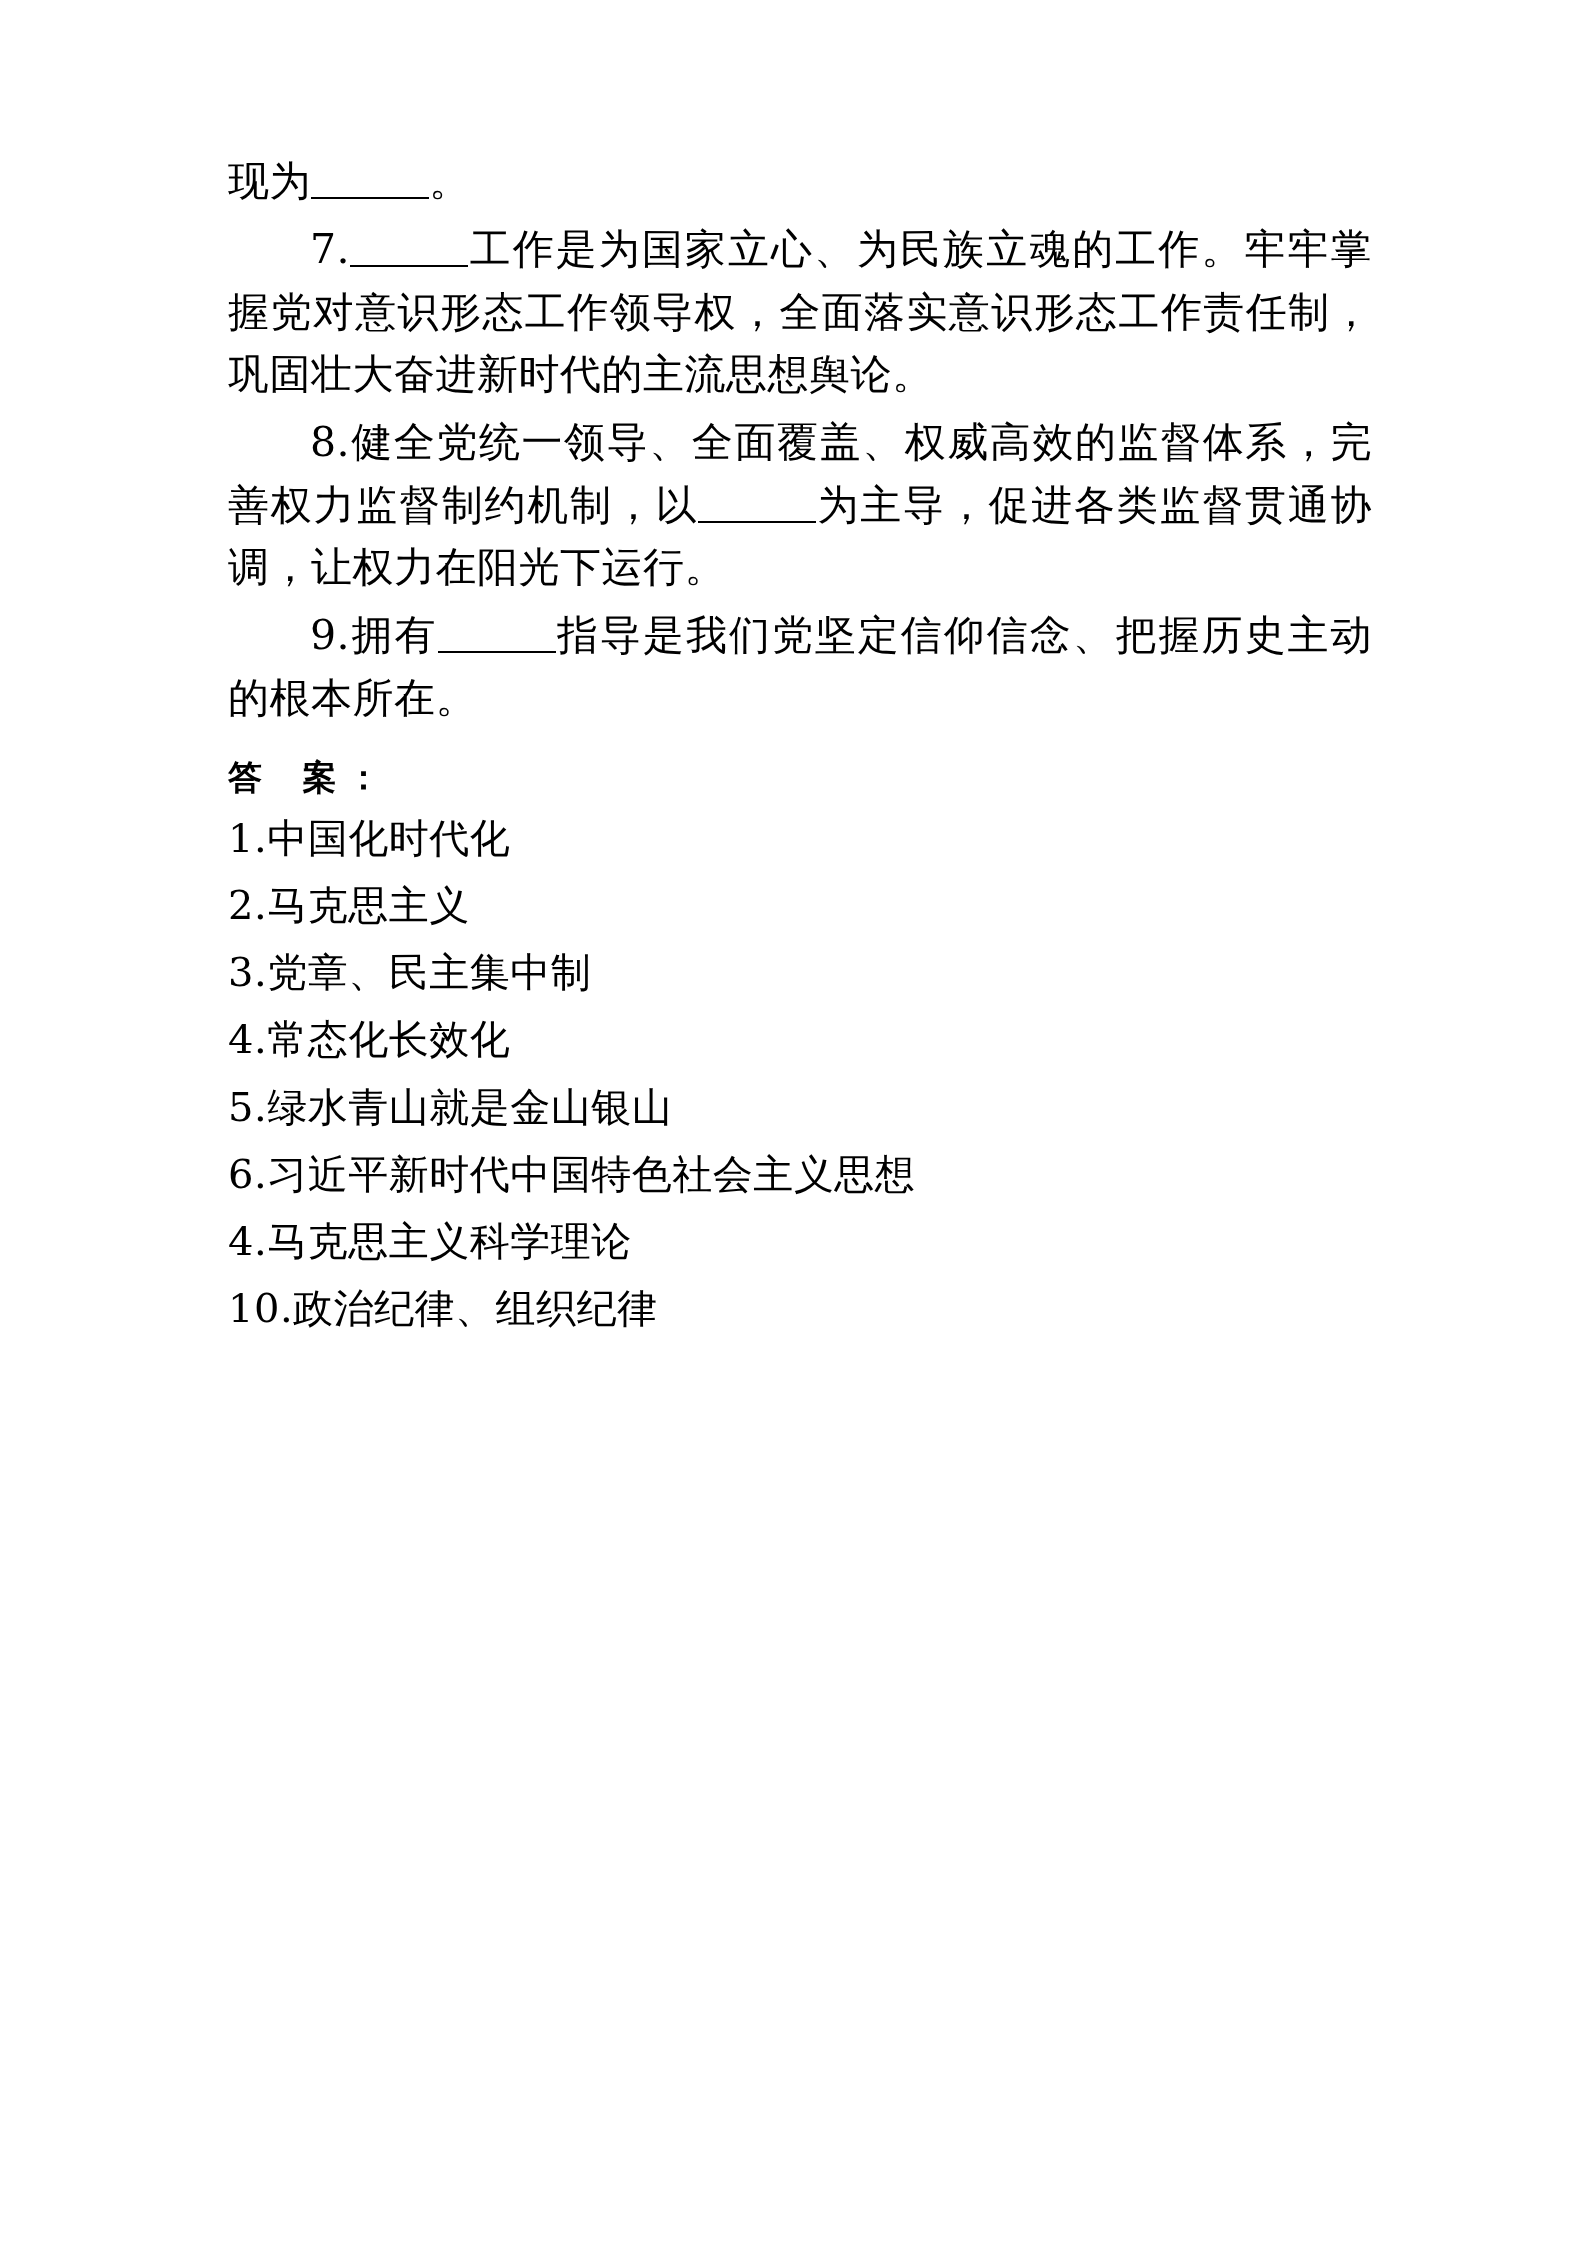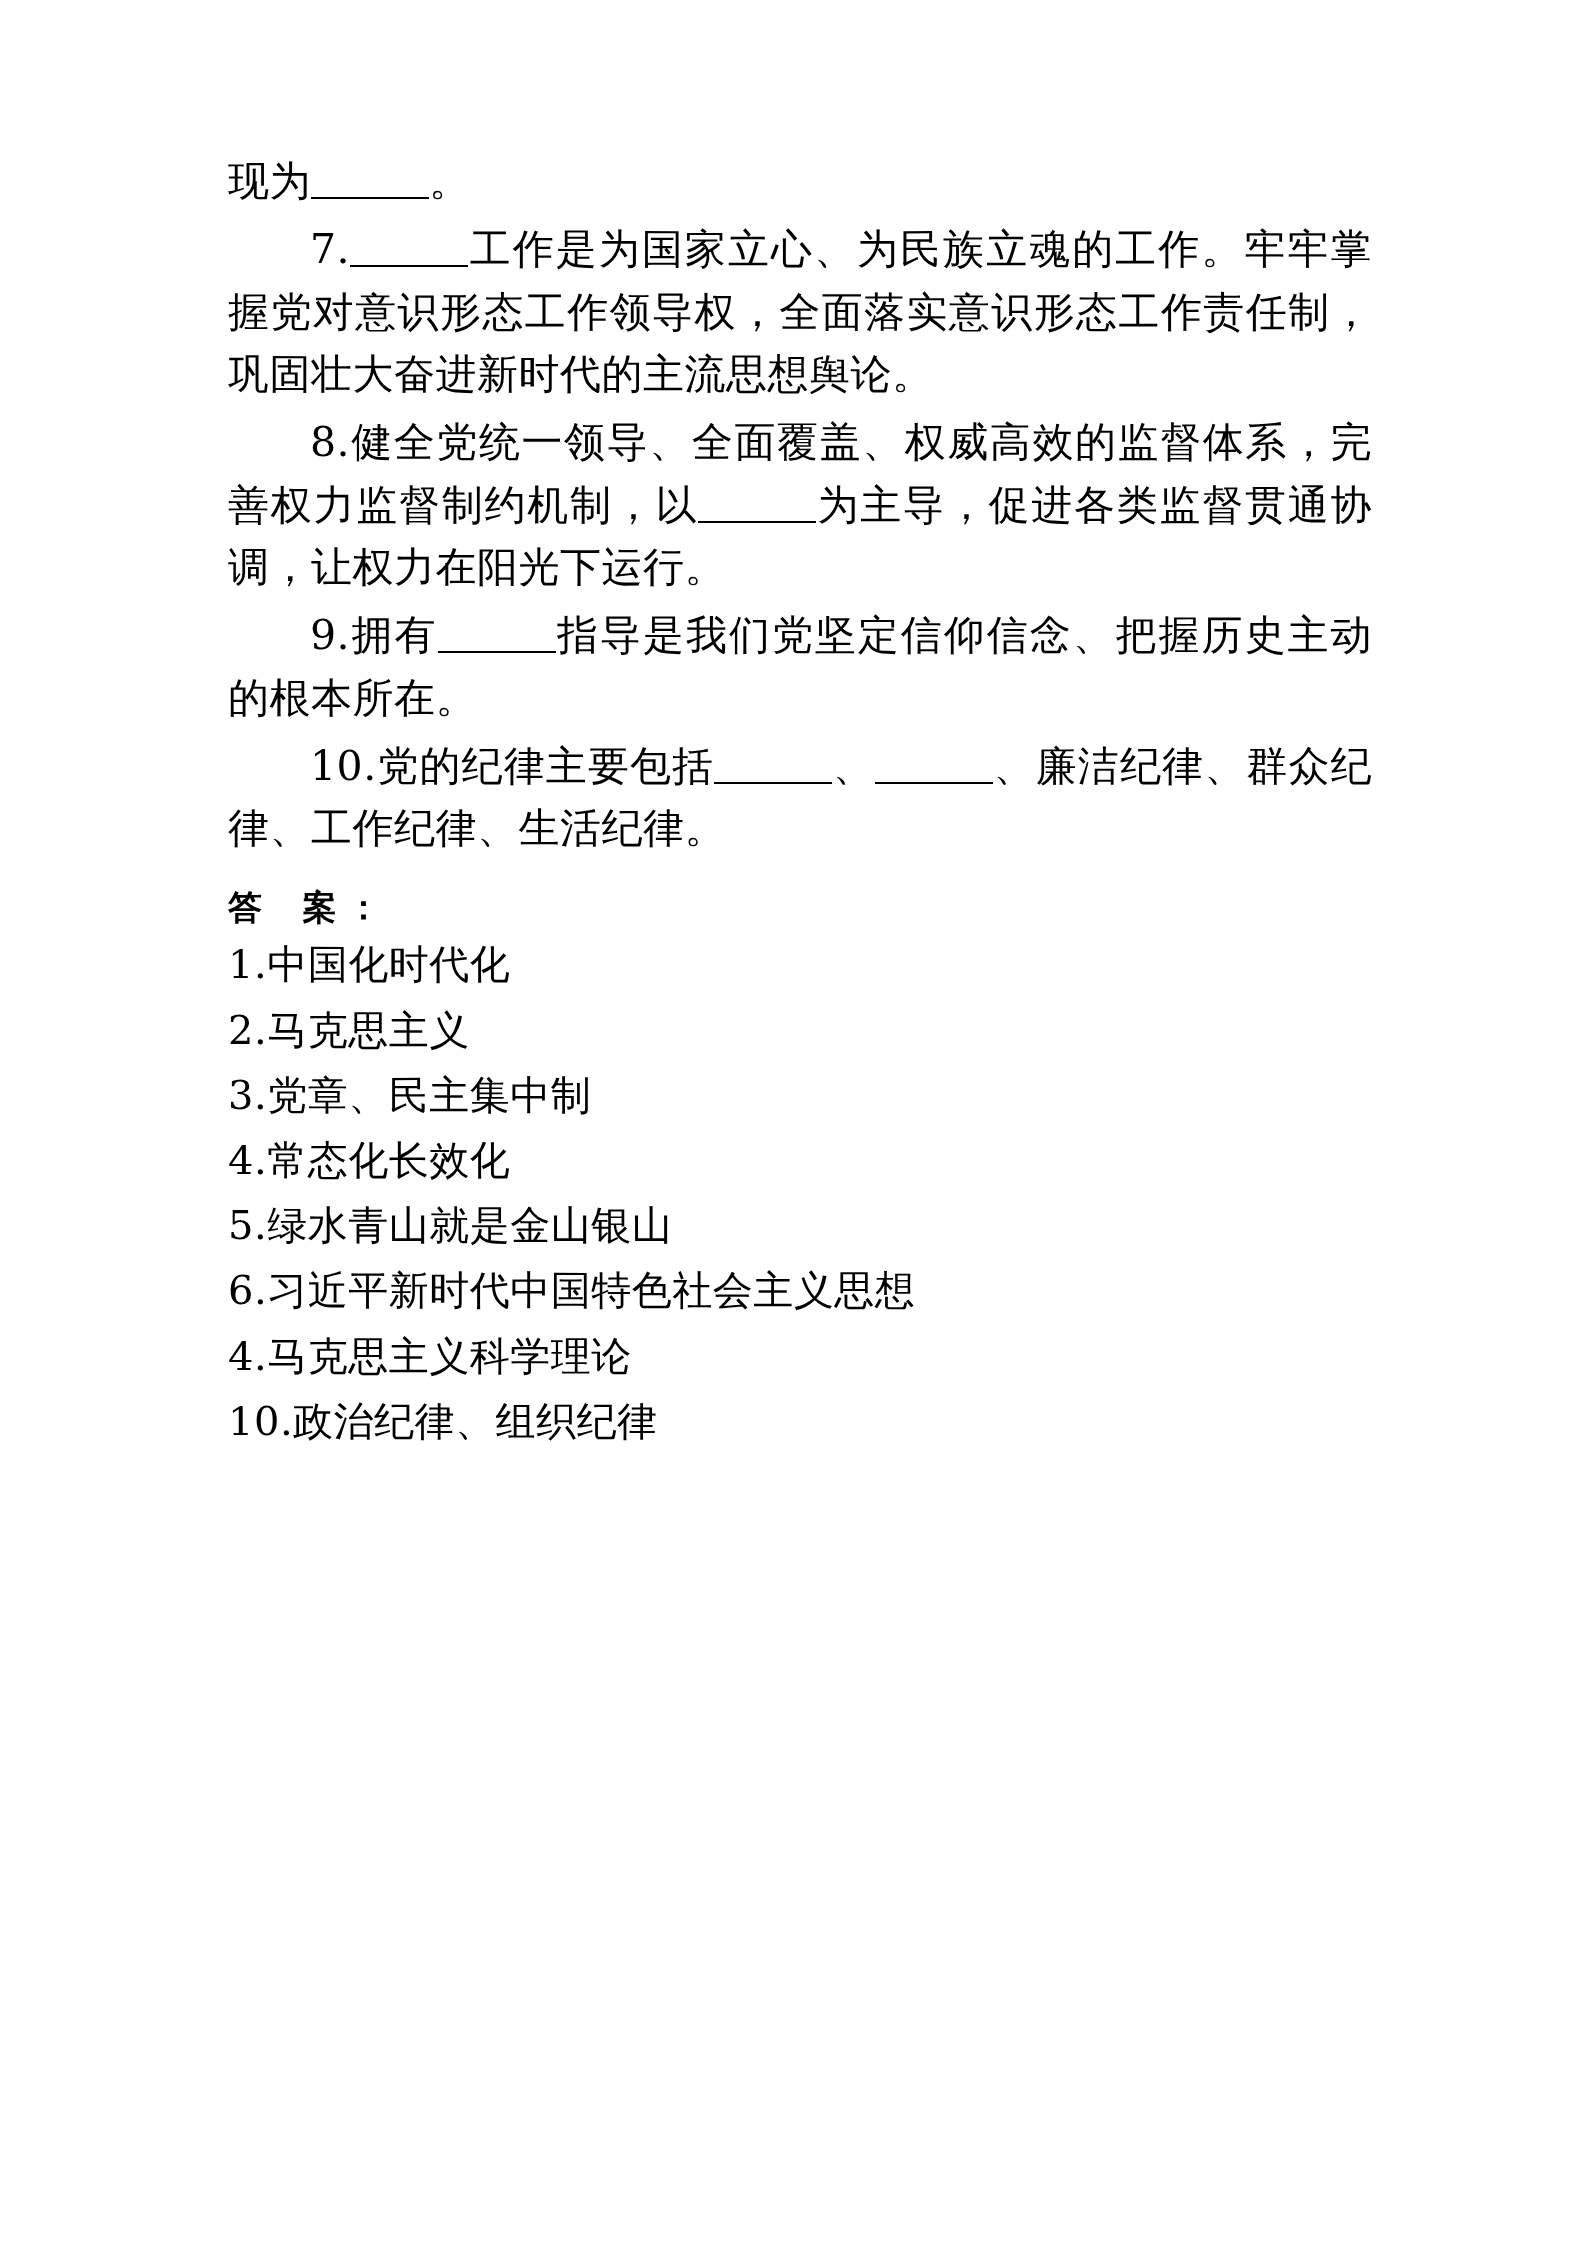--- a/index.html
+++ b/index.html
@@ -41,34 +41,33 @@
   .answers-title {
     font-size: 34px;
     font-weight: bold;
     margin: 26px 0 4px 0;
     letter-spacing: 10px;
     font-family: Liberation Mono, monospace;
   }
   .ans-line {
     font-size: 40px;
     line-height: 1.48;
-    margin: 0 0 6px 0;
+    margin: 8px 0 6px 0;
     letter-spacing: 0.5px;
   }
 </style>
 </head>
 <body>
 
 <div class="page">
   <div id="questions">
       <p class="q-para"><span>现为</span><span class="blank"></span><span>。</span></p>
       <p class="q-para indent"><span>7.</span><span class="blank"></span><span>工作是为国家立心、为民族立魂的工作。牢牢掌握党对意识形态工作领导权，全面落实意识形态工作责任制，巩固壮大奋进新时代的主流思想舆论。</span></p>
       <p class="q-para indent"><span>8.健全党统一领导、全面覆盖、权威高效的监督体系，完善权力监督制约机制，以</span><span class="blank"></span><span>为主导，促进各类监督贯通协调，让权力在阳光下运行。</span></p>
       <p class="q-para indent"><span>9.拥有</span><span class="blank"></span><span>指导是我们党坚定信仰信念、把握历史主动的根本所在。</span></p>
-      <p class="q-para indent"><span>10.党的纪律主要包括</span><span class="blank"></span><span>、</span><span class="blank"></span><span>、廉洁纪律、群众纪律、工作纪律、生活纪律。</span></p>
     </div>
   <div class="answers-title">答 案：</div>
   <div id="answers">
       <div class="ans-line">1.中国化时代化</div>
       <div class="ans-line">2.马克思主义</div>
       <div class="ans-line">3.党章、民主集中制</div>
       <div class="ans-line">4.常态化长效化</div>
       <div class="ans-line">5.绿水青山就是金山银山</div>
       <div class="ans-line">6.习近平新时代中国特色社会主义思想</div>
       <div class="ans-line">4.马克思主义科学理论</div>

